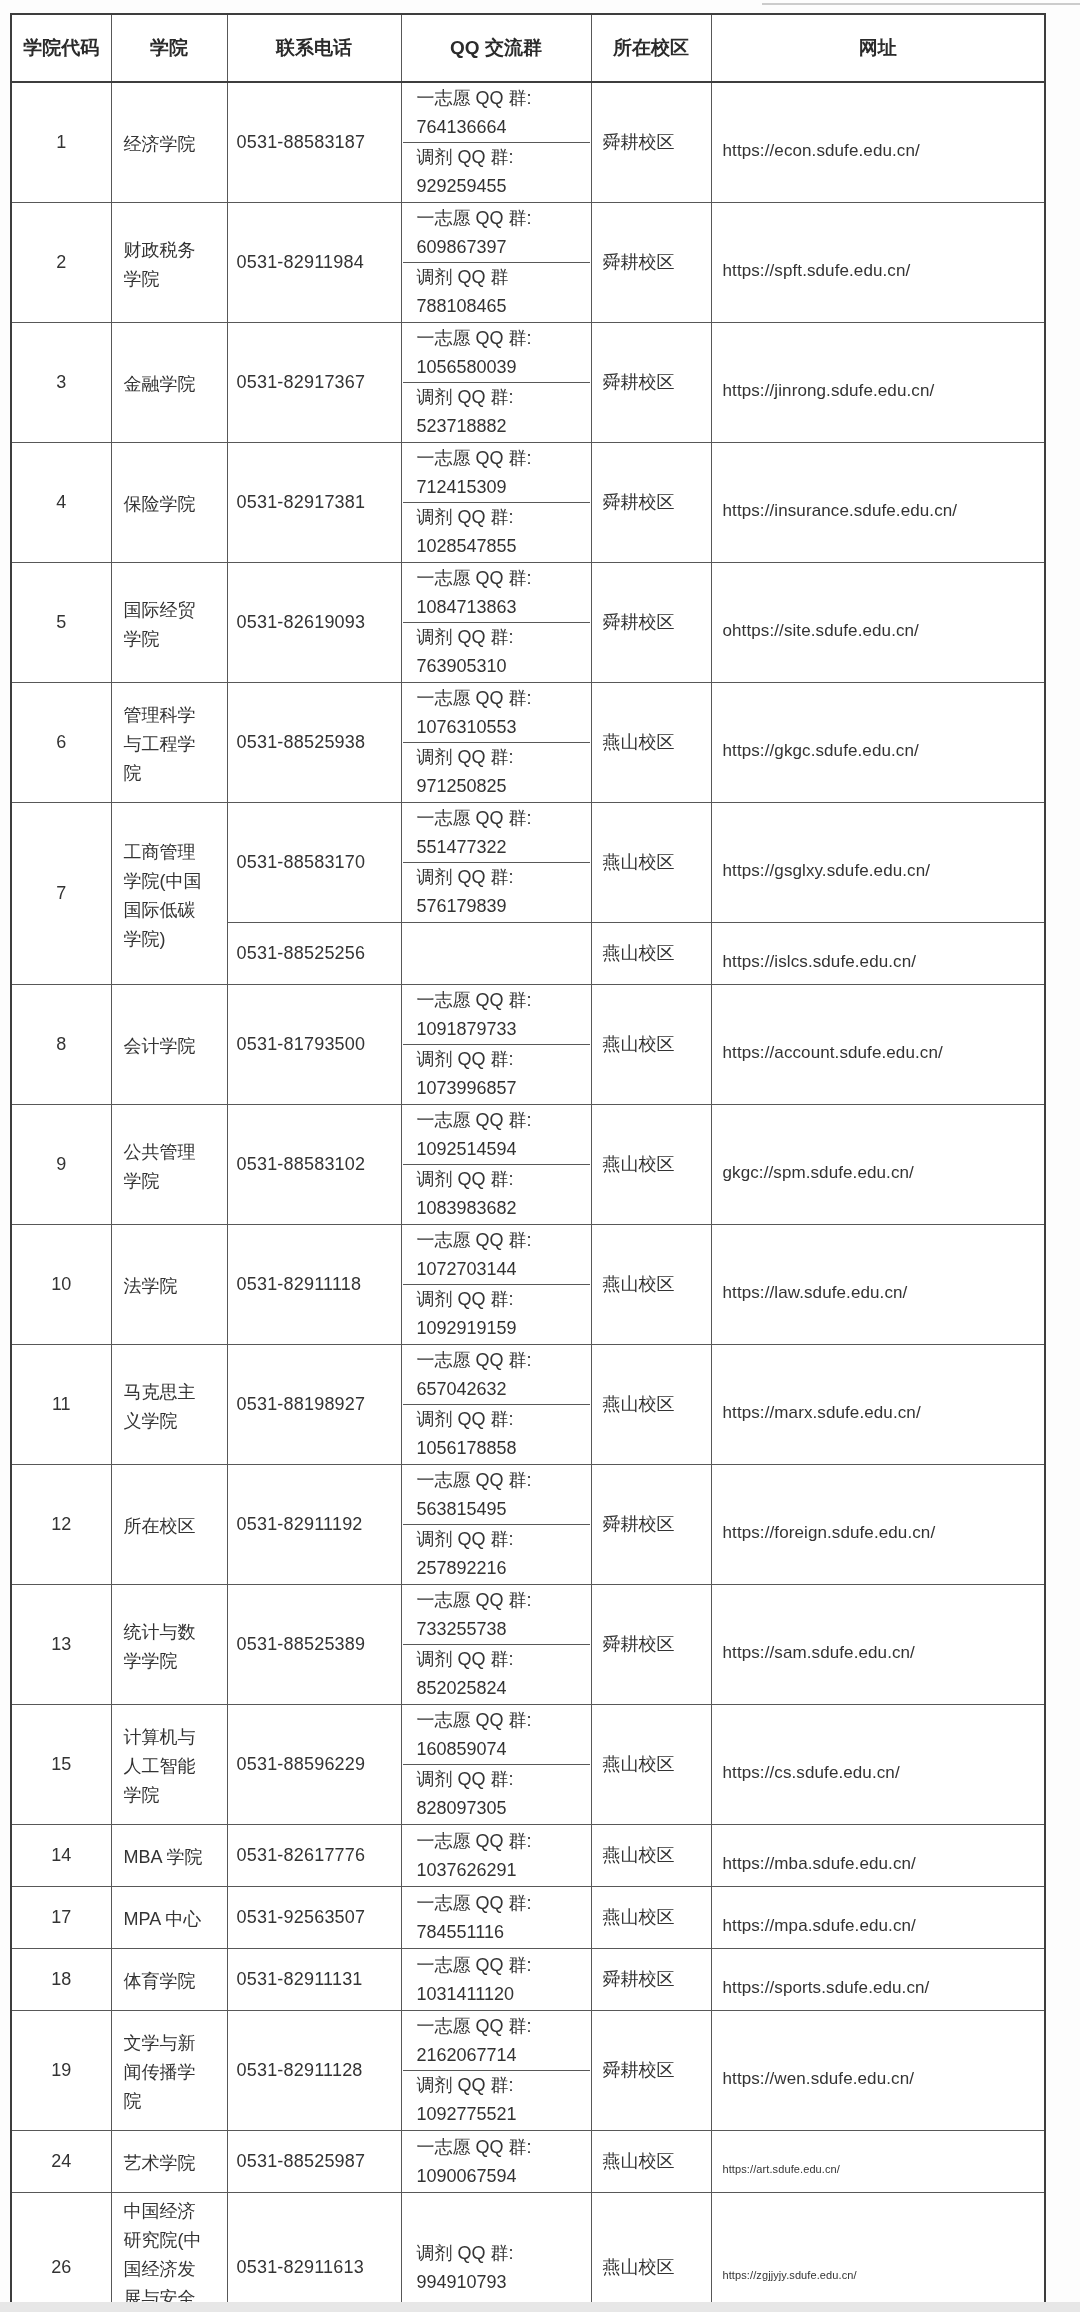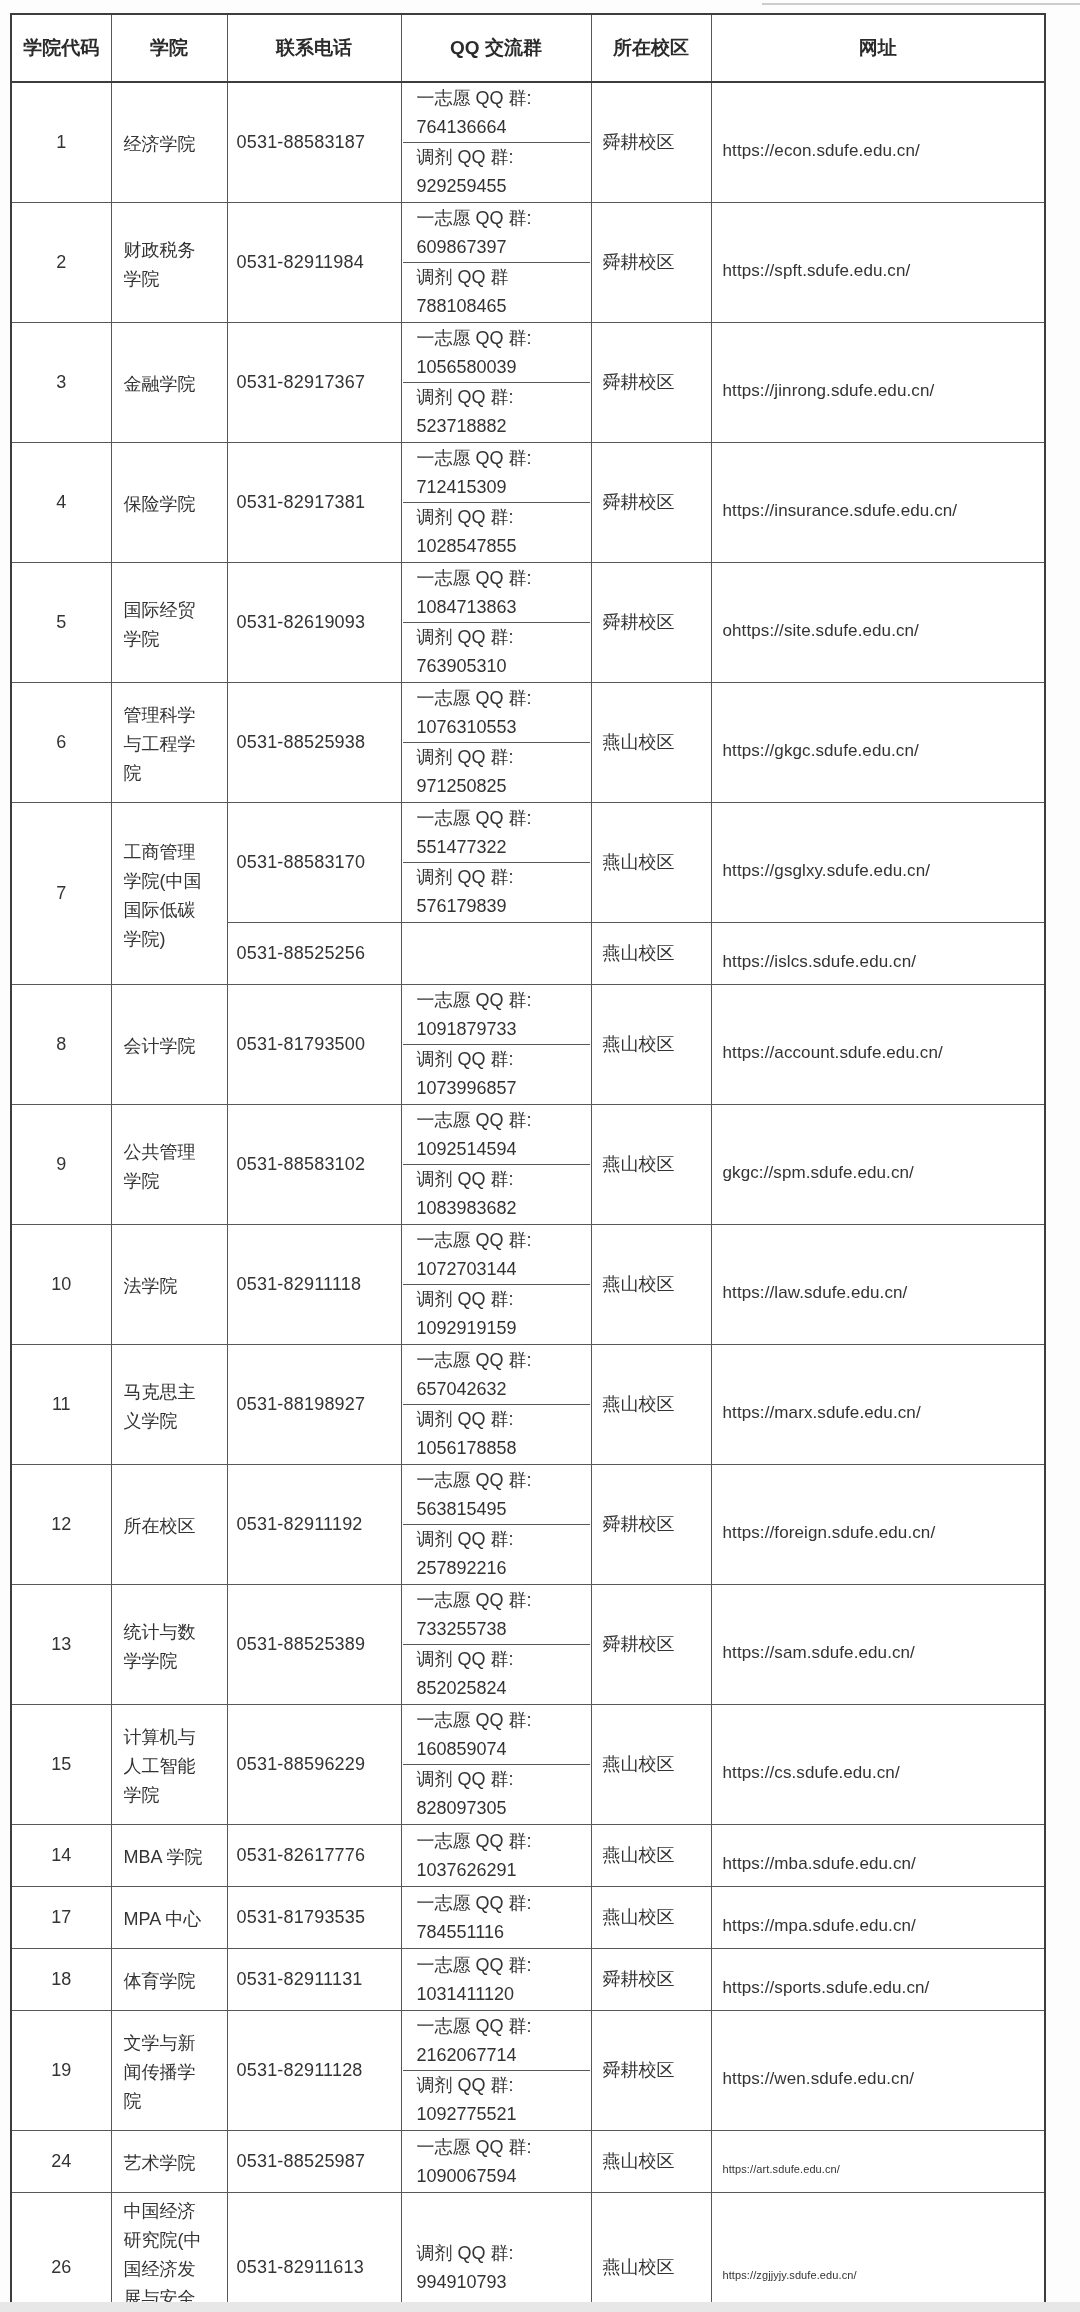--- a/index.html
+++ b/index.html
@@ -410,21 +410,21 @@
               <div>1037626291</div>
             </div>
           </div>
         </td>
         <td class="col-campus">燕山校区</td>
         <td class="col-url">https://mba.sdufe.edu.cn/</td>
       </tr>
       <tr>
         <td class="col-code" rowspan="1">17</td>
         <td class="col-college" rowspan="1">MPA 中心</td>
-        <td class="col-phone">0531-81793535</td>
+        <td class="col-phone">0531-92563507</td>
         <td class="col-qq">
           <div class="qq-wrap">
             <div class="qq-entry">
               <div>一志愿 QQ 群:</div>
               <div>784551116</div>
             </div>
           </div>
         </td>
         <td class="col-campus">燕山校区</td>
         <td class="col-url">https://mpa.sdufe.edu.cn/</td>

